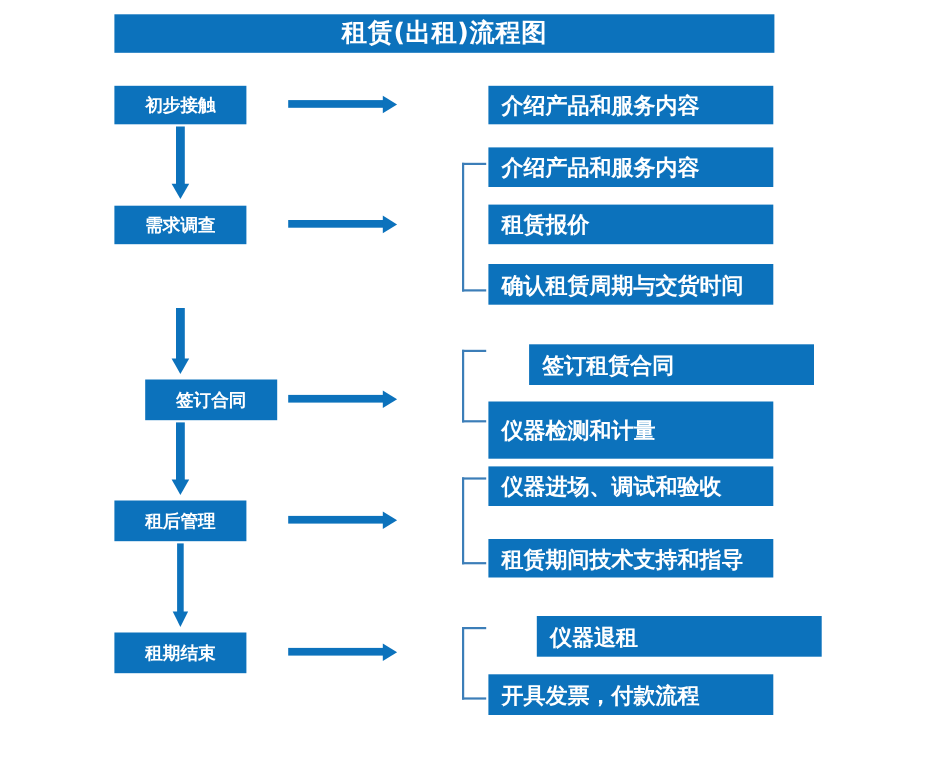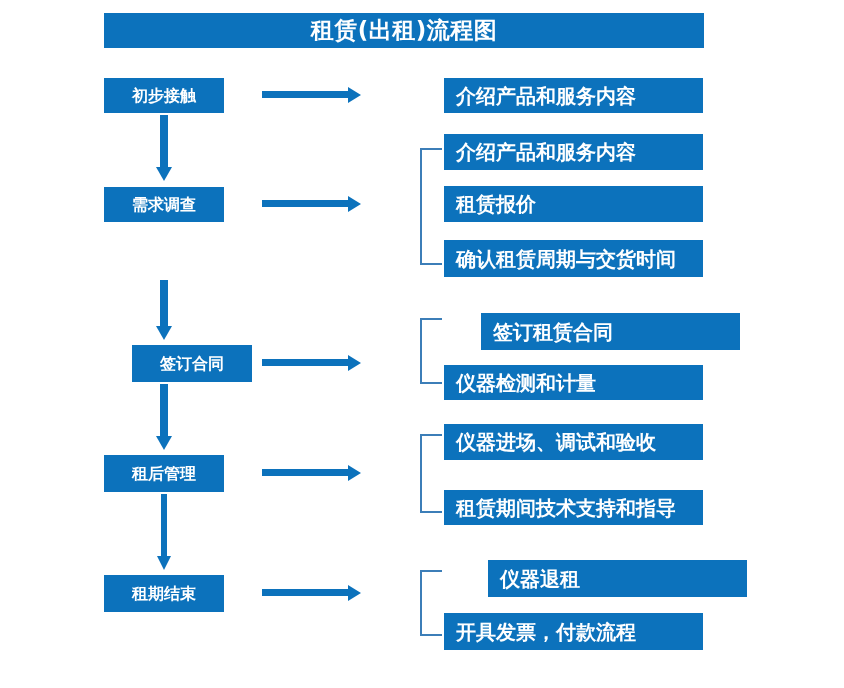--- a/index.html
+++ b/index.html
@@ -204,21 +204,21 @@
   </div>
 
   <div class="box detail" style="left:444px; top:240px; width:259px; height:37px;">
     <span class="box-label">确认租赁周期与交货时间</span>
   </div>
 
   <div class="box detail" style="left:444px; top:313px; width:259px; height:37px;margin-left:37px;">
     <span class="box-label">签订租赁合同</span>
   </div>
 
-  <div class="box detail" style="left:444px; top:365px; width:259px; height:35px;">
+  <div class="box detail" style="left:444px; top:365px; width:259px; height:52px;">
     <span class="box-label">仪器检测和计量</span>
   </div>
 
   <div class="box detail" style="left:444px; top:424px; width:259px; height:36px;">
     <span class="box-label">仪器进场、调试和验收</span>
   </div>
 
   <div class="box detail" style="left:444px; top:490px; width:259px; height:35px;">
     <span class="box-label">租赁期间技术支持和指导</span>
   </div>

